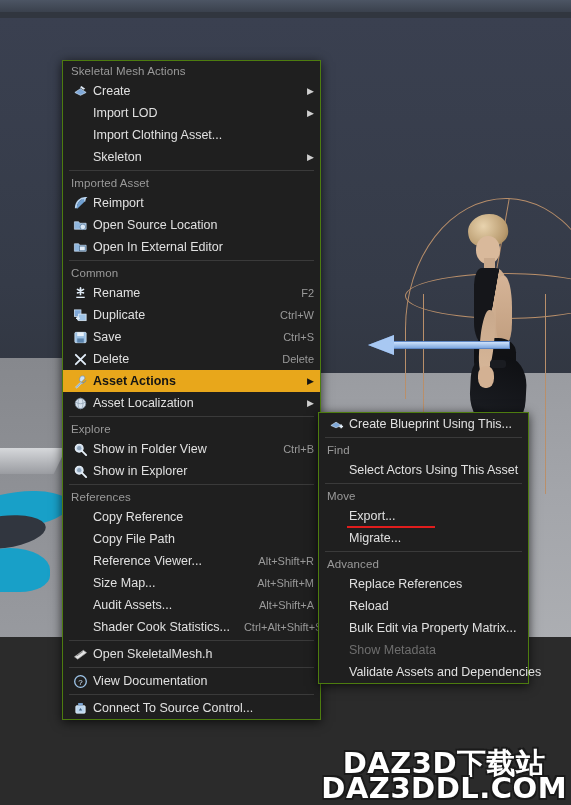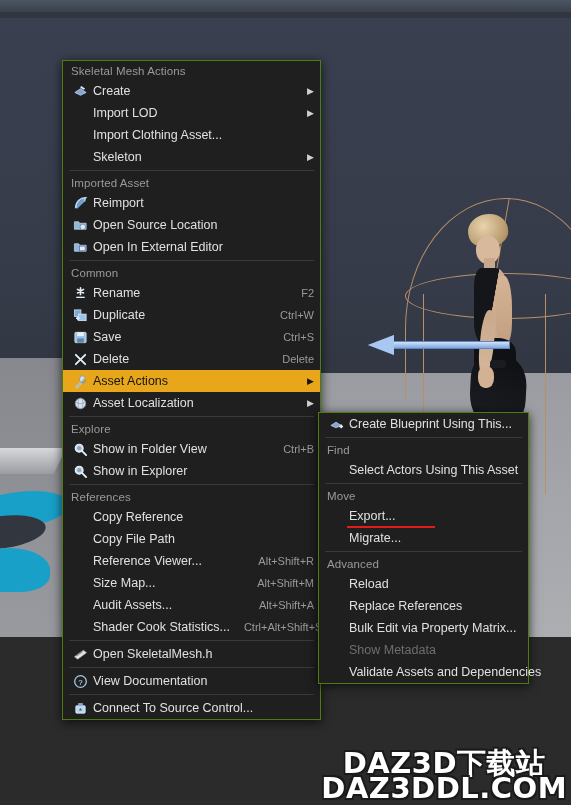--- a/index.html
+++ b/index.html
@@ -97,21 +97,21 @@
   .sect{color:#9a9a9a;font-size:11.5px;padding:4px 0 3px 8px;letter-spacing:.1px;}
   .sep{height:1px;background:#3a3a3a;margin:2px 6px;}
   .mi{display:flex;align-items:center;height:22px;padding:0 6px 0 8px;position:relative;cursor:default;}
   .mi .ico{width:18px;height:16px;margin-right:4px;flex:0 0 18px;display:flex;align-items:center;justify-content:center;}
   .mi .lbl{color:#e0e0e0;font-size:12.5px;white-space:nowrap;}
   .mi.noicon .lbl{margin-left:22px;}
   .mi.disabled .lbl{color:#6e6e6e;}
   .mi .sc{margin-left:auto;color:#9a9a9a;font-size:11px;padding-left:14px;}
   .mi .arw{margin-left:auto;color:#cfcfcf;font-size:9px;padding-left:10px;}
   .mi.hl{background:#e8a71b;}
-  .mi.hl .lbl{color:#141414;font-weight:normal;}
+  .mi.hl .lbl{color:#141414;font-weight:bold;}
   .mi.hl .arw{color:#141414;}
   .underline{position:absolute;left:28px;bottom:-1px;width:88px;height:2.5px;background:#e01d1d;}
   svg{display:block;}
 
   
   .wm{position:absolute;right:4px;bottom:4px;text-align:center;}
   .wm div{font-family:"DejaVu Sans",sans-serif;font-weight:bold;font-size:29px;
     color:#ffffff;line-height:25px;letter-spacing:.5px;
     text-shadow:-1.6px -1.6px 0 #1a1a1a,1.6px -1.6px 0 #1a1a1a,-1.6px 1.6px 0 #1a1a1a,1.6px 1.6px 0 #1a1a1a;}
 </style>
@@ -384,24 +384,24 @@
       <div class="mi noicon">
         <span class="lbl">Export...</span>
         <span class="underline"></span>
       </div>
       <div class="mi noicon">
         <span class="lbl">Migrate...</span>
       </div>
       <div class="sep"></div>
       <div class="sect">Advanced</div>
       <div class="mi noicon">
+        <span class="lbl">Replace References</span>
+      </div>
+      <div class="mi noicon">
         <span class="lbl">Reload</span>
-      </div>
-      <div class="mi noicon">
-        <span class="lbl">Replace References</span>
       </div>
       <div class="mi noicon">
         <span class="lbl">Bulk Edit via Property Matrix...</span>
       </div>
       <div class="mi noicon disabled">
         <span class="lbl">Show Metadata</span>
       </div>
       <div class="mi noicon">
         <span class="lbl">Validate Assets and Dependencies</span>
       </div>

